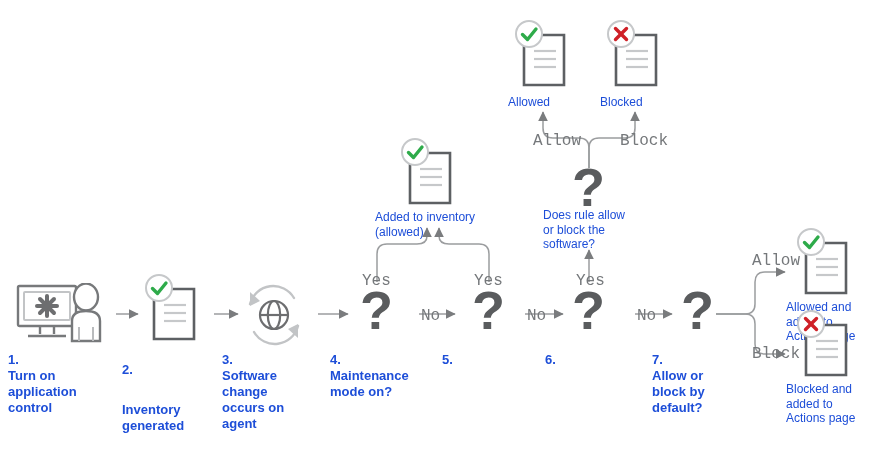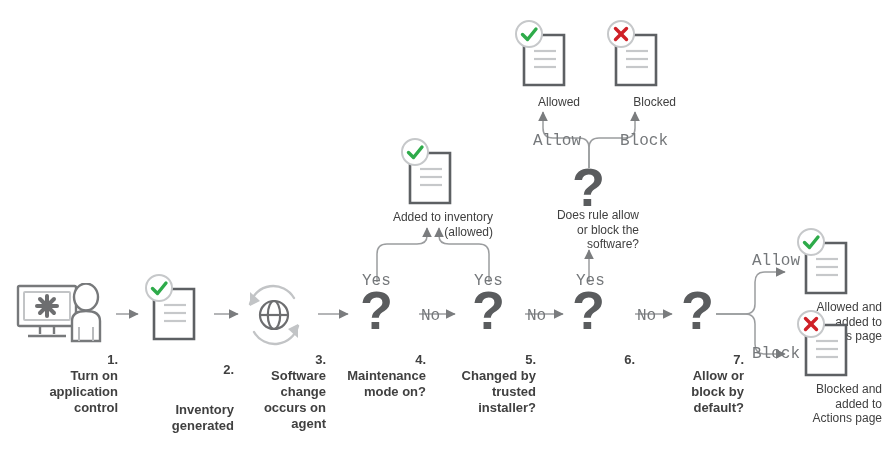--- a/index.html
+++ b/index.html
@@ -17,24 +17,24 @@
     width: 882px;
     height: 466px;
     background: #ffffff;
     overflow: hidden;
   }
   .node {
     position: absolute;
   }
   .caption {
     position: absolute;
-    text-align: right;
+    text-align: left;
     font-size: 12.5px;
     line-height: 15px;
-    color: #404040;
+    color: #1d4ed8;
   }
   .caption.bold {
     font-weight: bold;
     font-size: 13px;
     line-height: 16px;
   }
   .caption.small {
     font-size: 12px;
     line-height: 14.5px;
     font-weight: normal;
@@ -193,23 +193,20 @@
   <div class="qmark" style="left:360px; top:283px;">?</div>
   <div class="caption bold" style="left:330px; top:352px; width:96px;">
     <div>4.</div>
     <div style="white-space:pre-line;">Maintenance
 mode on?</div>
   </div>
 
   <div class="qmark" style="left:472px; top:283px;">?</div>
   <div class="caption bold" style="left:442px; top:352px; width:94px;">
     <div>5.</div>
-    <div style="white-space:pre-line;">Changed by
-trusted
-installer?</div>
   </div>
 
   <div class="qmark" style="left:572px; top:283px;">?</div>
   <div class="caption bold" style="left:545px; top:352px; width:90px;">
     <div>6.</div>
   </div>
 
   <div class="qmark" style="left:681px; top:283px;">?</div>
   <div class="caption bold" style="left:652px; top:352px; width:92px;">
     <div>7.</div>

